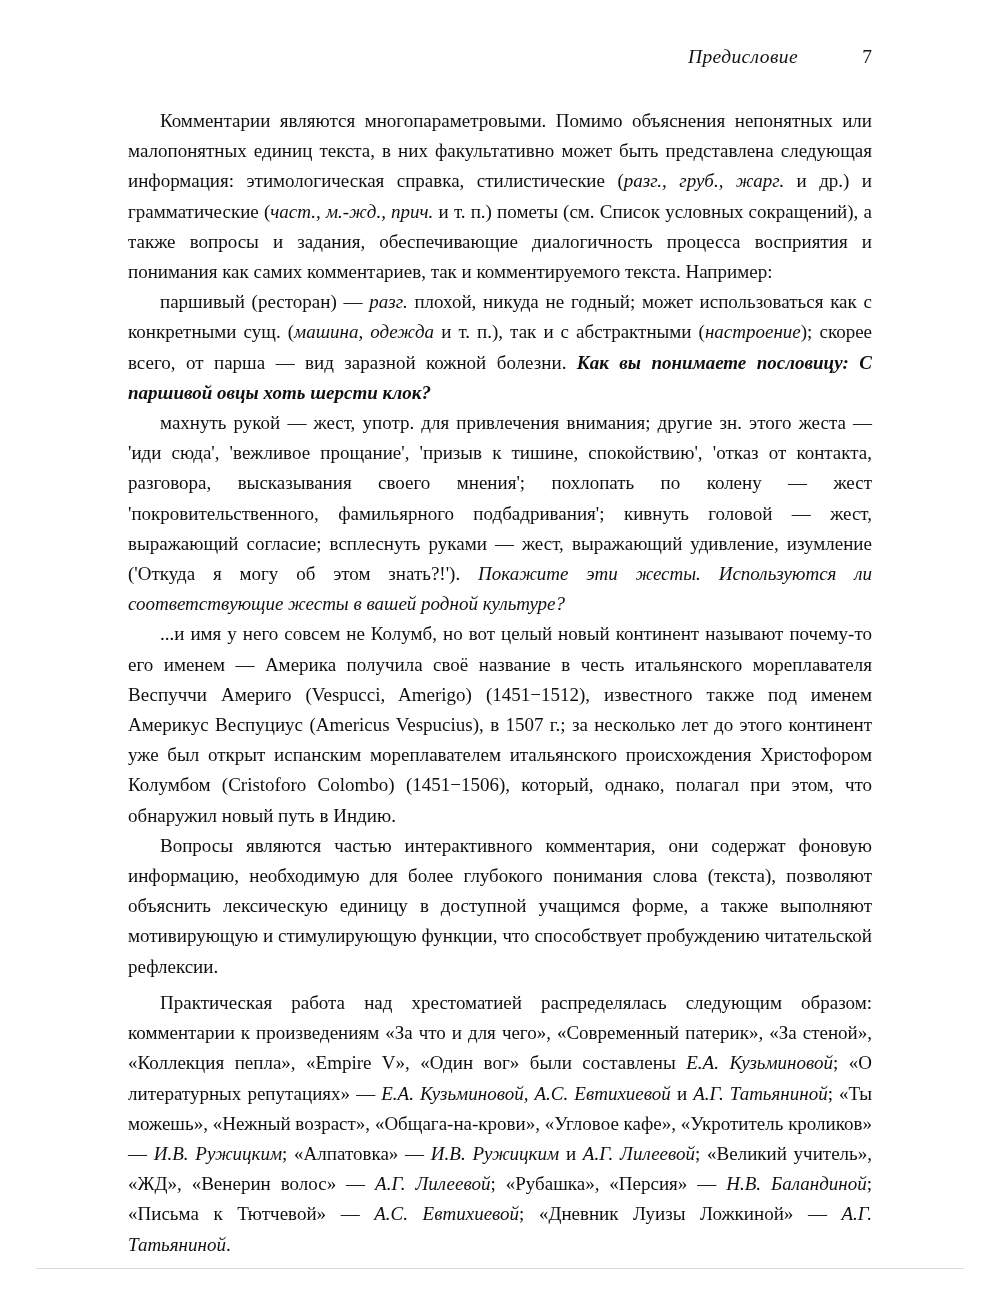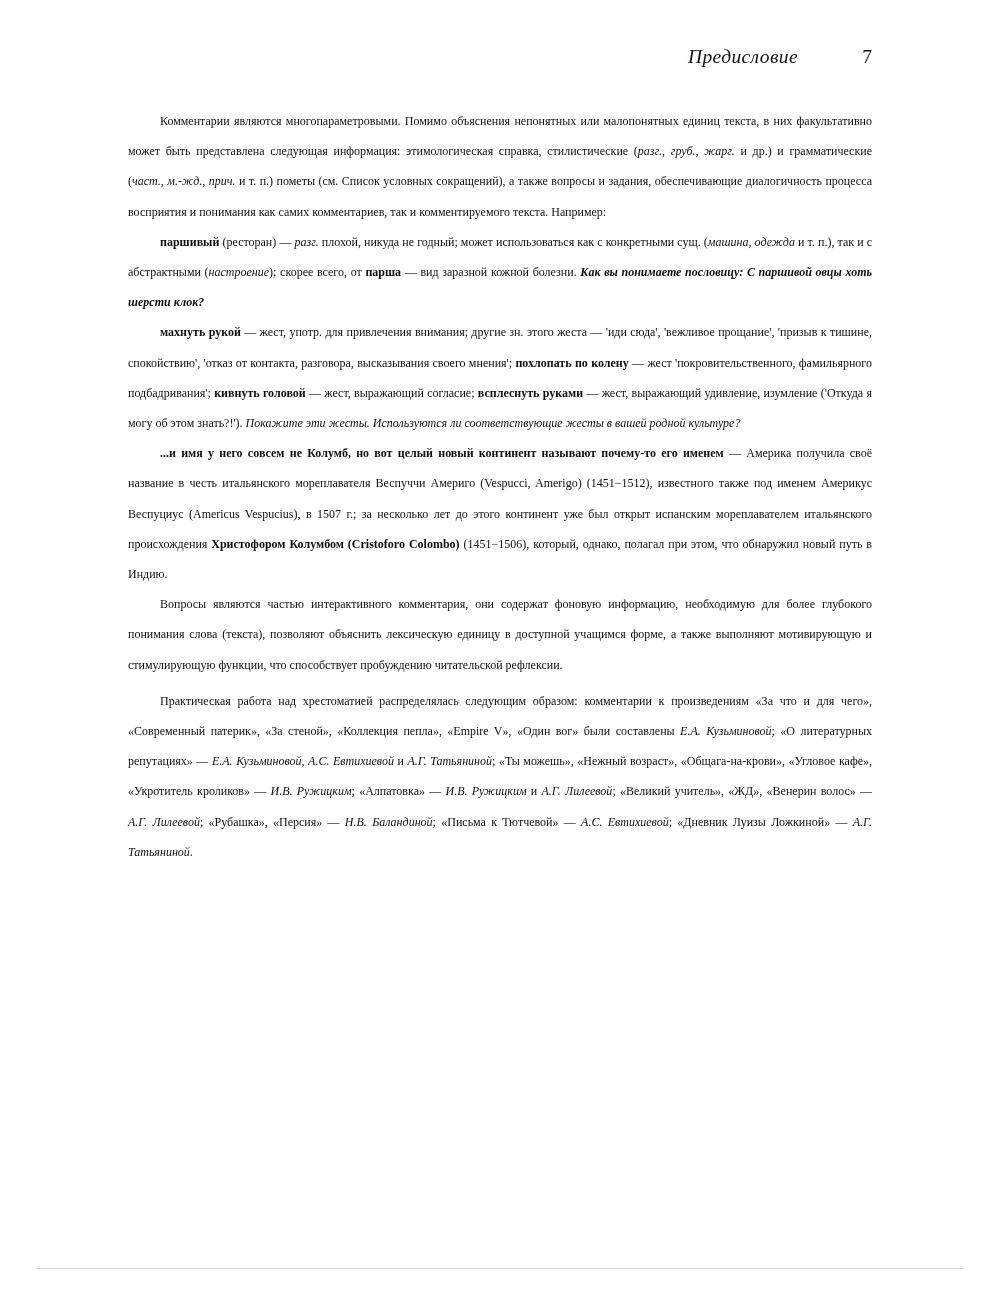--- a/index.html
+++ b/index.html
@@ -44,36 +44,36 @@
     margin-right: 60px;
   }
   .running-head .rh-page {
     font-size: 19.5px;
     color: #121212;
     font-weight: 400;
     min-width: 14px;
     text-align: right;
   }
   .body-text {
-    font-size: 12px;
+    font-size: 19px;
     line-height: 30.2px;
     text-align: justify;
     text-justify: inter-word;
     color: #0f0f0f;
     hyphens: manual;
   }
   .body-text p {
     margin: 0;
     text-indent: 32px;
   }
   .body-text p.gap-before {
     margin-top: 6px;
   }
   i, .i { font-style: italic; }
-  b, .b { font-weight: bold; }
+  b, .b { font-weight: normal; }
   .bi { font-weight: bold; font-style: italic; }
   .footer-rule {
     position: absolute;
     left: 36px;
     top: 1268px;
     width: 928px;
     height: 1px;
     background: #d9d9d9;
   }
   .edge-left {

